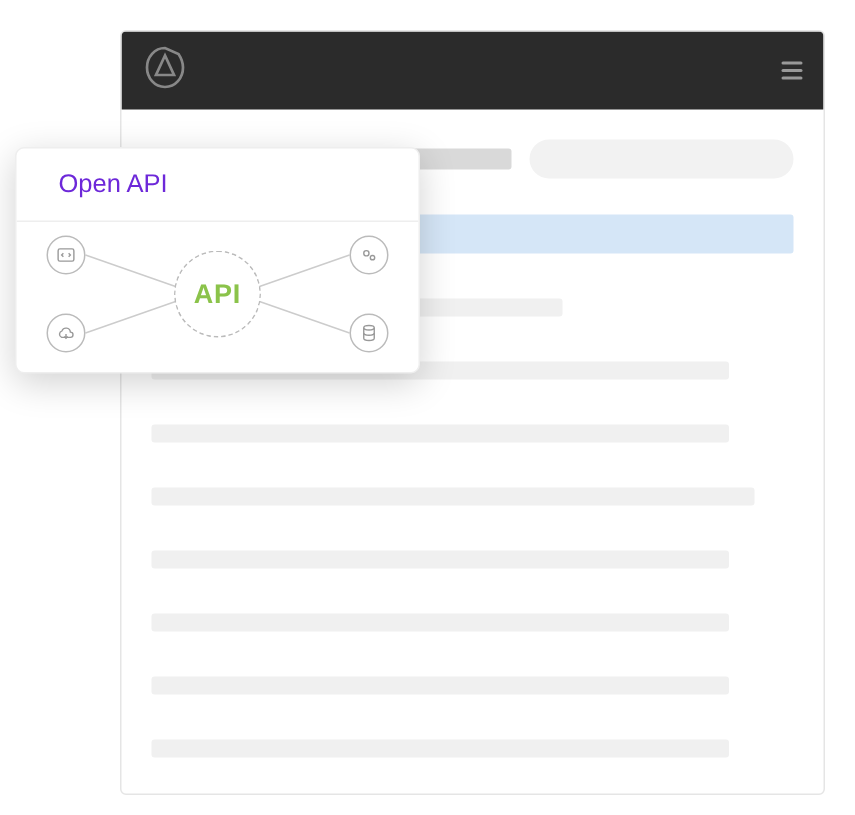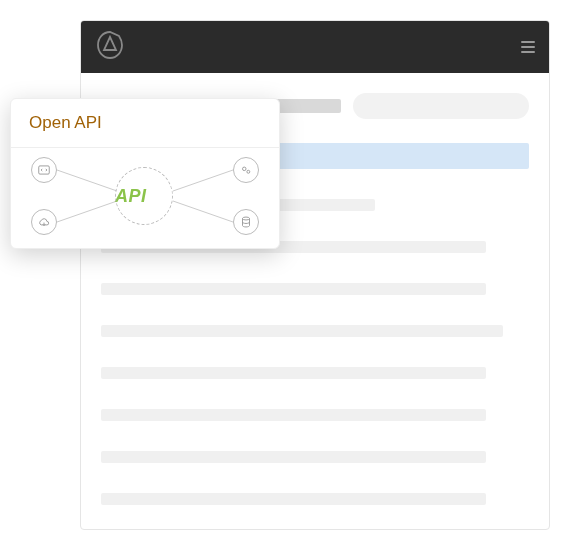--- a/index.html
+++ b/index.html
@@ -84,24 +84,24 @@
       left: 10px;
       top: 98px;
       width: 270px;
       background: #fff;
       border: 1px solid #eee;
       border-radius: 6px;
       box-shadow: 0 6px 24px rgba(0,0,0,0.18);
       overflow: hidden;
     }
     .card-header {
-      padding: 14px 18px;
+      padding: 14px 28px;
       border-bottom: 1px solid #eee;
       font-size: 17px;
-      color: #a16207;
+      color: #6d28d9;
     }
     .card-body {
       padding: 10px 12px 14px;
       display: flex;
       align-items: center;
       justify-content: center;
       position: relative;
       height: 100px;
     }
 
@@ -113,21 +113,21 @@
 
     .api-center {
       position: absolute;
       left: 50%;
       top: 50%;
       transform: translate(-50%, -50%);
       width: 60px;
       height: 60px;
       display: flex;
       align-items: center;
-      font-style: italic;
+      justify-content: center;
     }
     .api-center-label {
       color: #8bc34a;
       font-weight: 800;
       font-size: 18px;
       letter-spacing: 0.5px;
     }
     .dashed-circle {
       position: absolute;
       width: 58px;

